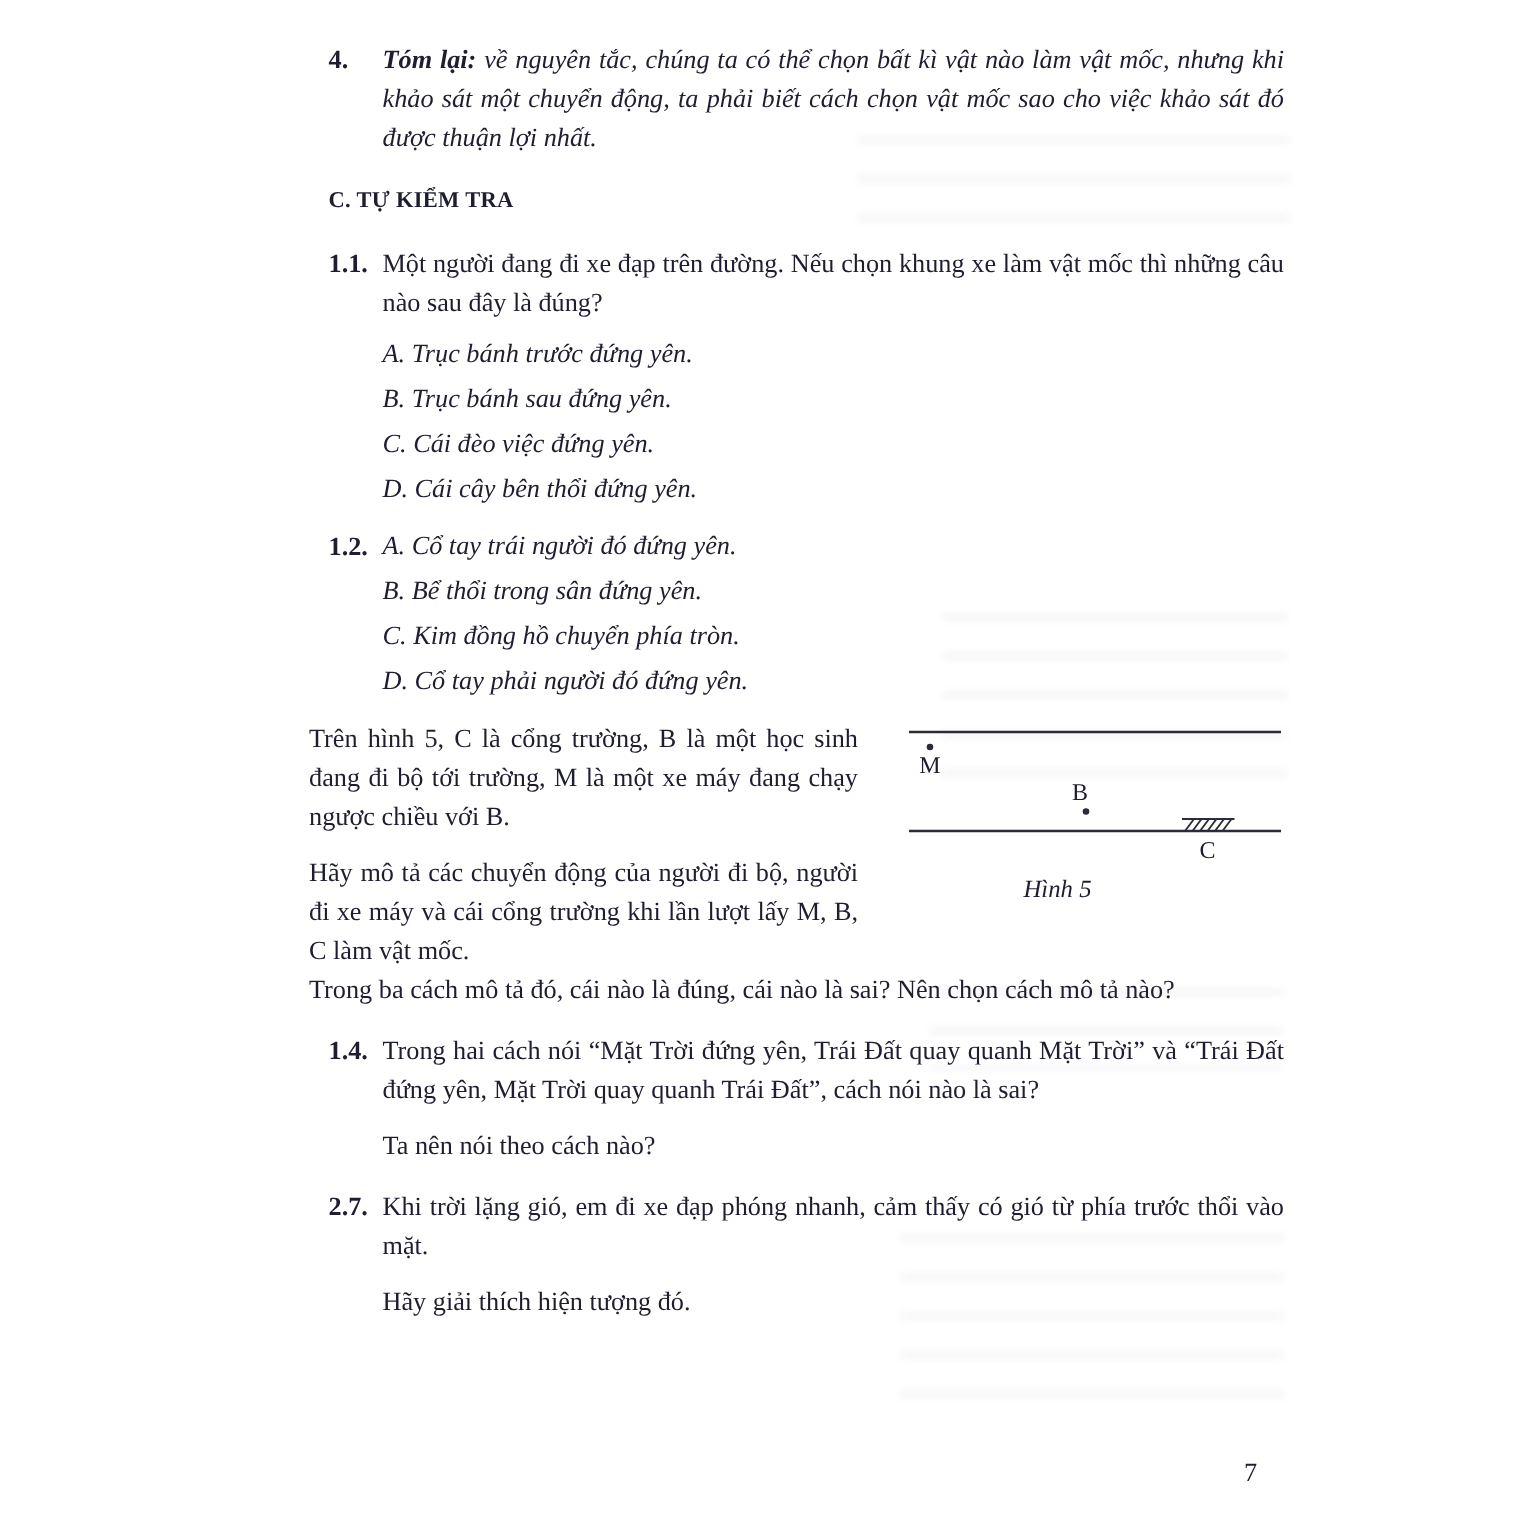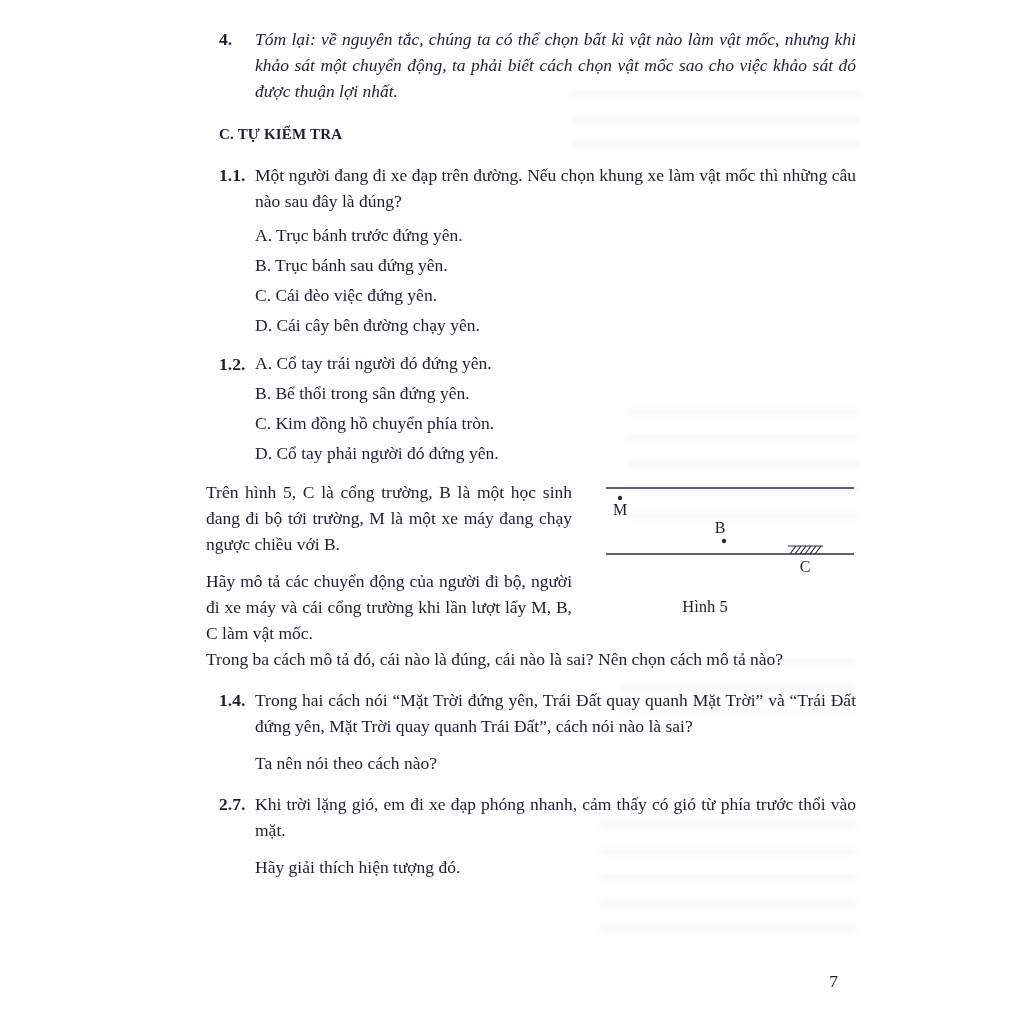--- a/index.html
+++ b/index.html
@@ -26,38 +26,39 @@
   .block { display: flex; margin-top: 15px; }
   .block:first-child { margin-top: 0; }
   .bnum {
     flex: 0 0 49px;
     padding-left: 13px;
     font-weight: 700;
   }
   .bbody { flex: 1; min-width: 0; }
   .bbody p { margin: 0 0 11px; text-align: justify; }
   .bbody p:last-child { margin-bottom: 0; }
-  .lead { font-weight: 400; font-style: italic; }
+  .lead { font-weight: 700; font-style: italic; }
   .ital { font-style: italic; }
-  p.opt { margin: 9px 0 0; text-align: left; line-height: 21px; }
+  p.opt { margin: 9px 0 0; text-align: left; line-height: 21px; font-style: italic; }
   p.opt:first-of-type { margin-top: 2px; }
   h2.section {
     font-size: 15px;
     font-weight: 700;
     margin: 17px 0 0 13px;
     letter-spacing: .2px;
   }
   .fig-row { display: flex; gap: 32px; }
   .fig-col { flex: 1; min-width: 0; }
   figure.hinh5 { flex: 0 0 252px; margin: 0; padding-top: 2px; }
   figure.hinh5 svg { display: block; }
   figcaption {
+    font-style: italic;
     text-align: center;
     font-size: 16.5px;
-    margin-top: 17px;
+    margin-top: 3px;
     padding-right: 50px;
   }
   .after-fig { margin-top: 12px; }
   .page-num {
     position: absolute;
     right: 186px; bottom: 32px;
     font-size: 17.5px;
     color: #1e1e30;
   }
   .ghost {
@@ -97,21 +98,21 @@
 
     <h2 class="section">C. TỰ KIỂM TRA</h2>
 
     <div class="block">
       <div class="bnum">1.1.</div>
       <div class="bbody">
         <p>Một người đang đi xe đạp trên đường. Nếu chọn khung xe làm vật mốc thì những câu nào sau đây là đúng?</p>
         <p class="opt">A. Trục bánh trước đứng yên.</p>
         <p class="opt">B. Trục bánh sau đứng yên.</p>
         <p class="opt">C. Cái đèo việc đứng yên.</p>
-        <p class="opt">D. Cái cây bên đường chạy yên.</p>
+        <p class="opt">D. Cái cây bên thổi đứng yên.</p>
       </div>
     </div>
 
     <div class="block">
       <div class="bnum">1.2.</div>
       <div class="bbody">
         <p class="opt">A. Cổ tay trái người đó đứng yên.</p>
         <p class="opt">B. Bể thổi trong sân đứng yên.</p>
         <p class="opt">C. Kim đồng hồ chuyển phía tròn.</p>
         <p class="opt">D. Cổ tay phải người đó đứng yên.</p>

